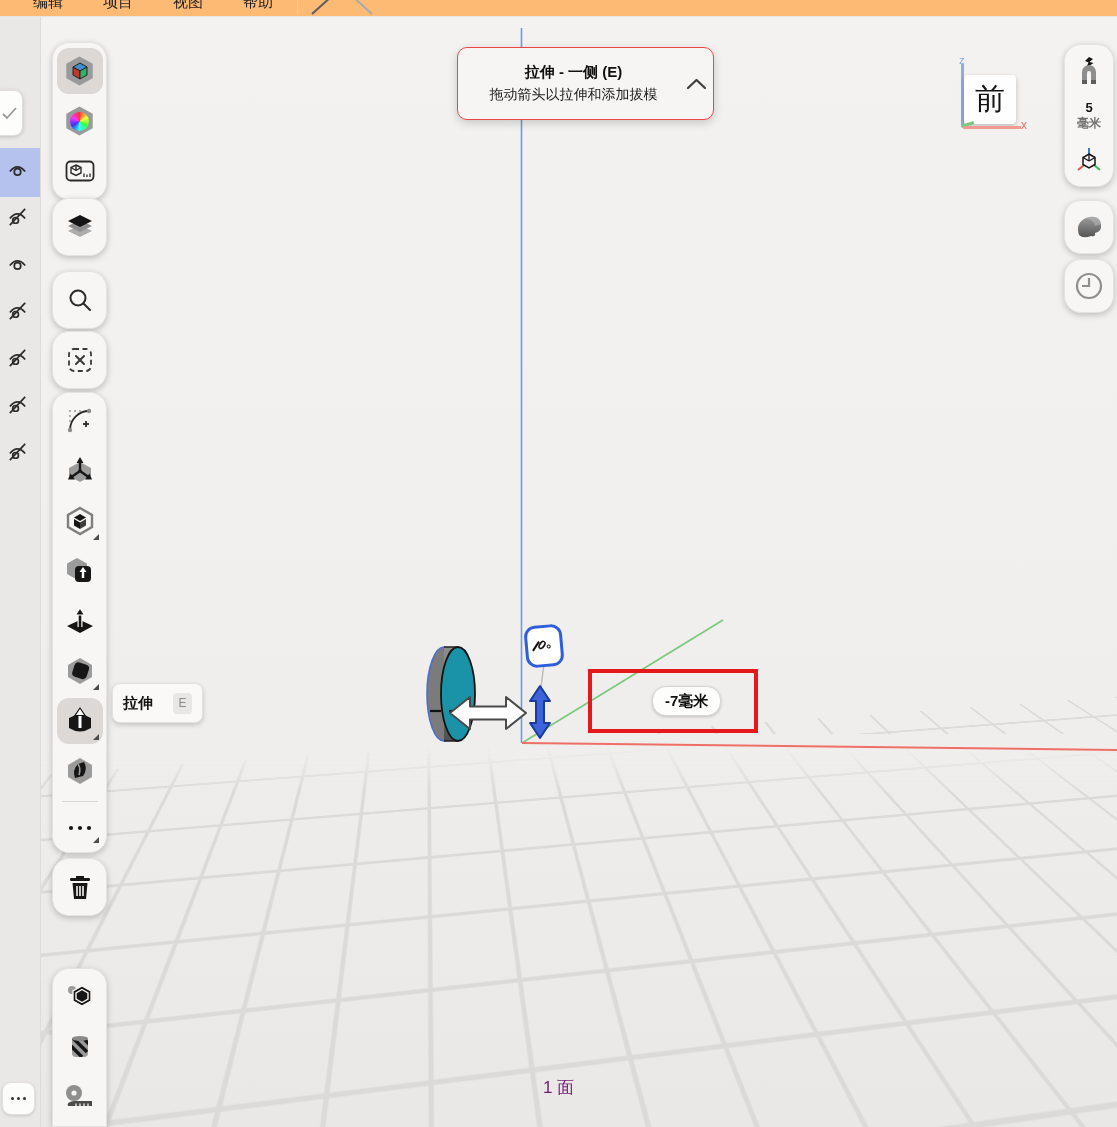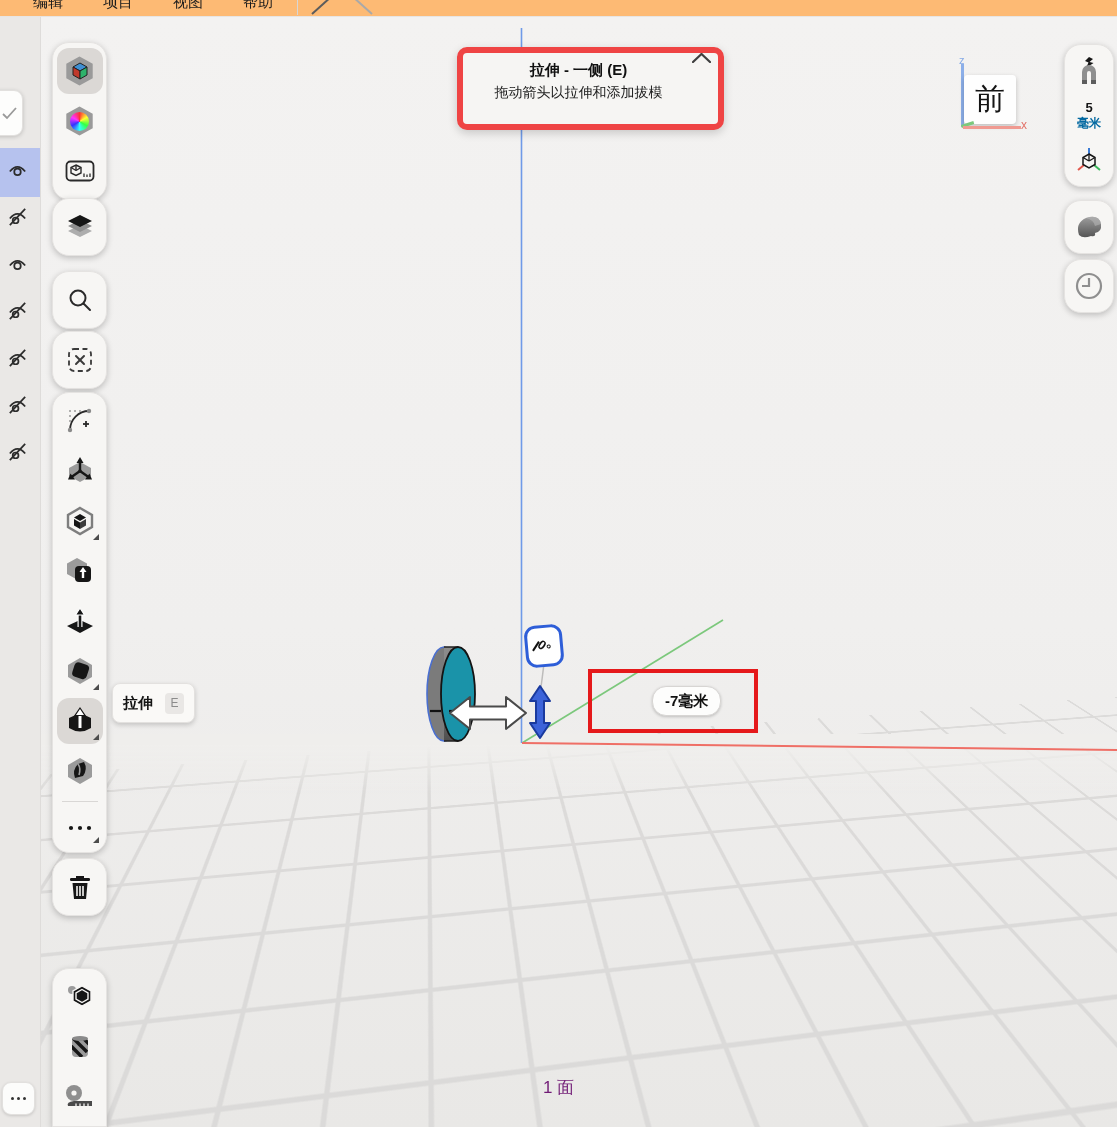--- a/index.html
+++ b/index.html
@@ -22,22 +22,22 @@
       repeating-linear-gradient(90deg,#d8d7d6 0 2.5px,transparent 2.5px 58px),
       repeating-linear-gradient(0deg,#d8d7d6 0 2.5px,transparent 2.5px 58px);
     transform-origin:1020px 0px;
     transform:perspective(620px) rotateX(54deg) rotateZ(-7deg);
     opacity:.85;}
   .floor-fade{position:absolute;left:0;top:718px;width:1117px;height:60px;
     background:linear-gradient(#efeeec 18%,rgba(239,238,236,0) 100%);}
   svg.axes{position:absolute;left:0;top:0;pointer-events:none;}
   
   .tooltip{position:absolute;left:457px;top:31px;width:255px;height:71px;background:#f6f5f3;
-    border:6px solid #ef4444;border-radius:10px;box-shadow:0 3px 10px rgba(0,0,0,.18);
-    z-index:30;display:flex;align-items:flex-start;}
+    border:1px solid #ef4444;border-radius:10px;box-shadow:0 3px 10px rgba(0,0,0,.18);
+    z-index:30;display:flex;align-items:center;}
   .tooltip-text{flex:1;padding:8px 2px 8px 12px;text-align:center;}
   .tooltip-title{font-size:15px;font-weight:bold;color:#111;margin-bottom:4px;}
   .tooltip-sub{font-size:14px;color:#1c1c1c;white-space:nowrap;}
   .tooltip-chevron{width:34px;display:flex;justify-content:center;cursor:pointer;}
   
   .viewcube{position:absolute;left:955px;top:42px;width:84px;height:84px;z-index:20;}
   .vc-z{position:absolute;left:4px;top:-4px;font-size:11px;color:#86abe6;}
   .vc-x{position:absolute;left:66px;top:60px;font-size:12px;color:#e2736a;}
   .vc-zline{position:absolute;left:6px;top:6px;width:3px;height:63px;background:#8cafe9;}
   .vc-xline{position:absolute;left:8px;top:68px;width:58px;height:3px;background:#f09a91;}
@@ -69,21 +69,21 @@
     border:1px solid #e2e0de;border-radius:9px;box-shadow:0 1px 4px rgba(0,0,0,.18);
     display:flex;align-items:center;justify-content:flex-end;padding-right:5px;
     box-sizing:border-box;cursor:pointer;}
   .dotsbtn{position:absolute;left:2px;top:1066px;width:31px;height:31px;background:#fcfcfb;
     border:1px solid #e2e0de;border-radius:9px;box-shadow:0 1px 3px rgba(0,0,0,.15);
     display:flex;align-items:center;justify-content:center;gap:3px;cursor:pointer;}
   .dot{width:3px;height:3px;border-radius:50%;background:#333;}
   
   .extrude-label{position:absolute;left:112px;top:683px;height:38px;background:#faf9f7;
     border:1px solid #e3e1df;border-radius:8px;box-shadow:0 2px 5px rgba(0,0,0,.18);
-    display:flex;align-items:center;padding:0 10px;gap:12px;z-index:26;}
+    display:flex;align-items:center;padding:0 10px;gap:20px;z-index:26;}
   .extrude-label .lbl{font-size:15px;font-weight:bold;color:#141414;}
   .extrude-label .key{width:19px;height:21px;background:#e9e7e5;border-radius:4px;
     font-size:12px;color:#8b8b8b;display:flex;align-items:center;justify-content:center;}
   
   .draft-badge{position:absolute;left:525px;top:625px;width:32px;height:36px;background:#fff;
     border:3px solid #2e5ed8;border-radius:11px;z-index:18;transform:rotate(-5deg);
     display:flex;align-items:center;justify-content:center;}
   .draft-badge .btext{font-size:13px;font-weight:bold;color:#111;transform:rotate(40deg);
     position:relative;}
   .zero-slash{position:absolute;left:7px;top:12px;width:1.8px;height:11px;background:#111;
@@ -430,21 +430,21 @@
   <div class="tbtn" style="width:42px;height:42px;">
     <svg width="26" height="28" viewBox="0 0 26 28">
       <polygon points="13,0 17,2 13.5,5 17.5,6 10,11 12.5,5.5 9,4" fill="#161616"></polygon>
       <path d="M6,27 L6,15 A7,7 0 0 1 20,15 L20,27 L15,27 L15,16 A2,2 0 0 0 11,16 L11,27 Z" fill="#8f8f8f"></path>
       <rect x="6" y="23" width="5" height="4" fill="#5d5d5d"></rect>
       <rect x="15" y="23" width="5" height="4" fill="#5d5d5d"></rect>
     </svg>
   </div>
   <div style="text-align:center;line-height:1.25;padding:4px 0;">
     <div style="font-size:13px;font-weight:bold;color:#141414;">5</div>
-    <div style="font-size:12px;font-weight:bold;color:#0369a1;">毫米</div>
+    <div style="font-size:12px;font-weight:bold;color:#737373;">毫米</div>
   </div>
   <div class="tbtn" style="width:42px;height:42px;">
     <svg width="28" height="28" viewBox="0 0 28 28">
       <line x1="14" y1="9" x2="14" y2="2" stroke="#3a7bd5" stroke-width="2"></line>
       <line x1="9" y1="19" x2="3" y2="24" stroke="#e2574c" stroke-width="2"></line>
       <line x1="19" y1="19" x2="25" y2="24" stroke="#3cb85c" stroke-width="2"></line>
       <polygon points="14,8 20,11.5 20,18.5 14,22 8,18.5 8,11.5" fill="#f7f6f4" stroke="#161616" stroke-width="1.5"></polygon>
       <line x1="14" y1="8" x2="14" y2="15" stroke="#161616" stroke-width="1.3"></line>
       <line x1="8" y1="11.5" x2="14" y2="15" stroke="#161616" stroke-width="1.3"></line>
       <line x1="20" y1="11.5" x2="14" y2="15" stroke="#161616" stroke-width="1.3"></line>

